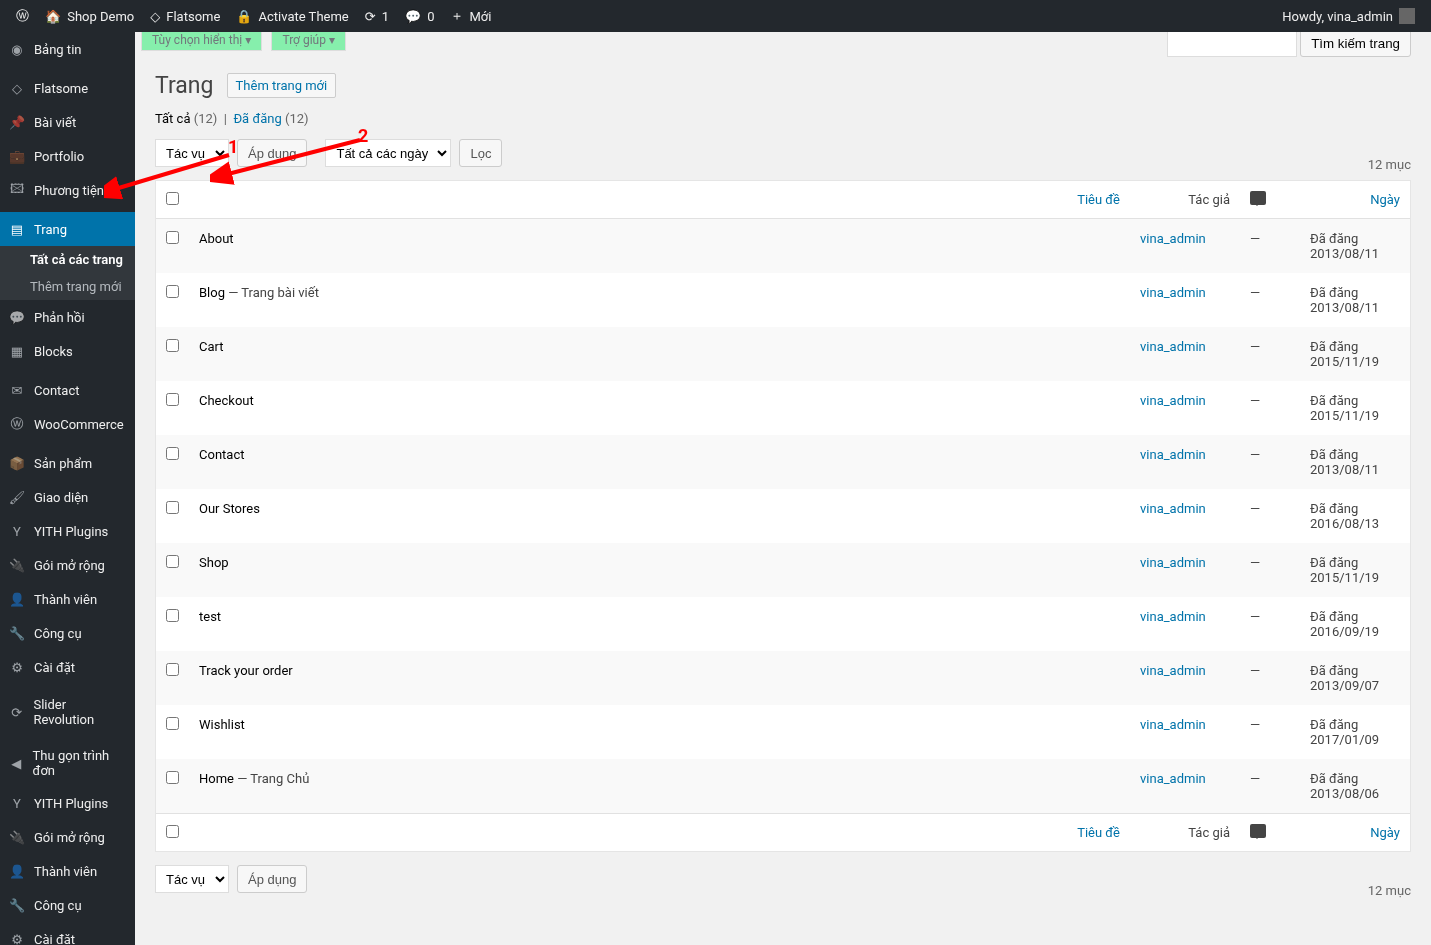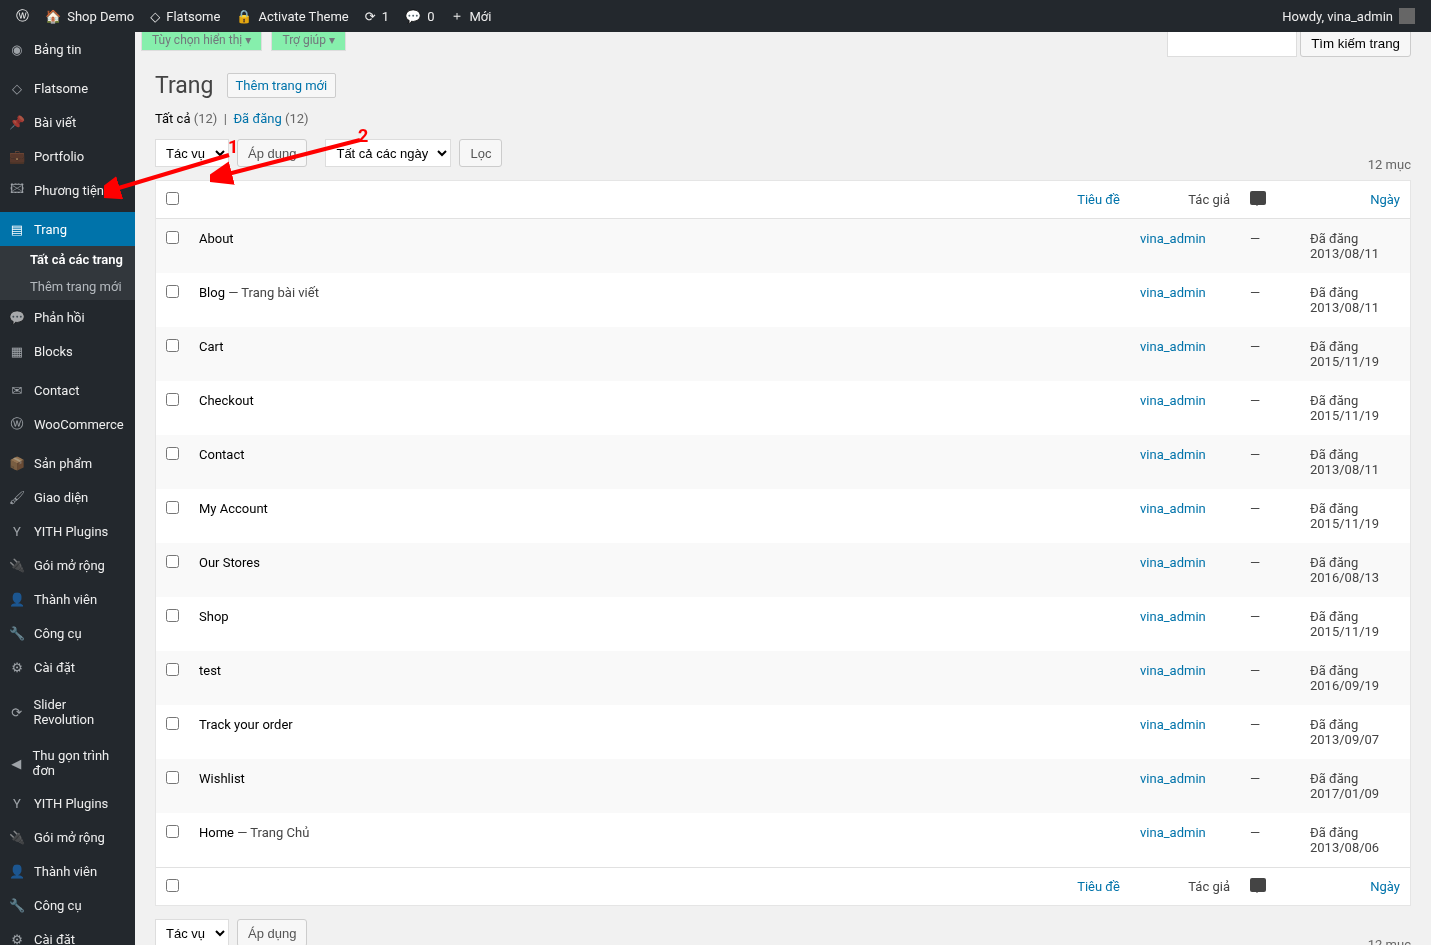--- a/index.html
+++ b/index.html
@@ -355,30 +355,20 @@
             </td>
           </tr>
           <tr>
             <td class="cb"><input type="checkbox" style=""></td>
             <td><a class="row-title">Contact</a></td>
             <td class="c-author"><a>vina_admin</a></td>
             <td class="c-comments">—</td>
             <td class="c-date">
               <div>Đã đăng</div>
               <div>2013/08/11</div>
-            </td>
-          </tr>
-          <tr>
-            <td class="cb"><input type="checkbox" style=""></td>
-            <td><a class="row-title">My Account</a></td>
-            <td class="c-author"><a>vina_admin</a></td>
-            <td class="c-comments">—</td>
-            <td class="c-date">
-              <div>Đã đăng</div>
-              <div>2015/11/19</div>
             </td>
           </tr>
           <tr>
             <td class="cb"><input type="checkbox" style=""></td>
             <td><a class="row-title">Our Stores</a></td>
             <td class="c-author"><a>vina_admin</a></td>
             <td class="c-comments">—</td>
             <td class="c-date">
               <div>Đã đăng</div>
               <div>2016/08/13</div>

